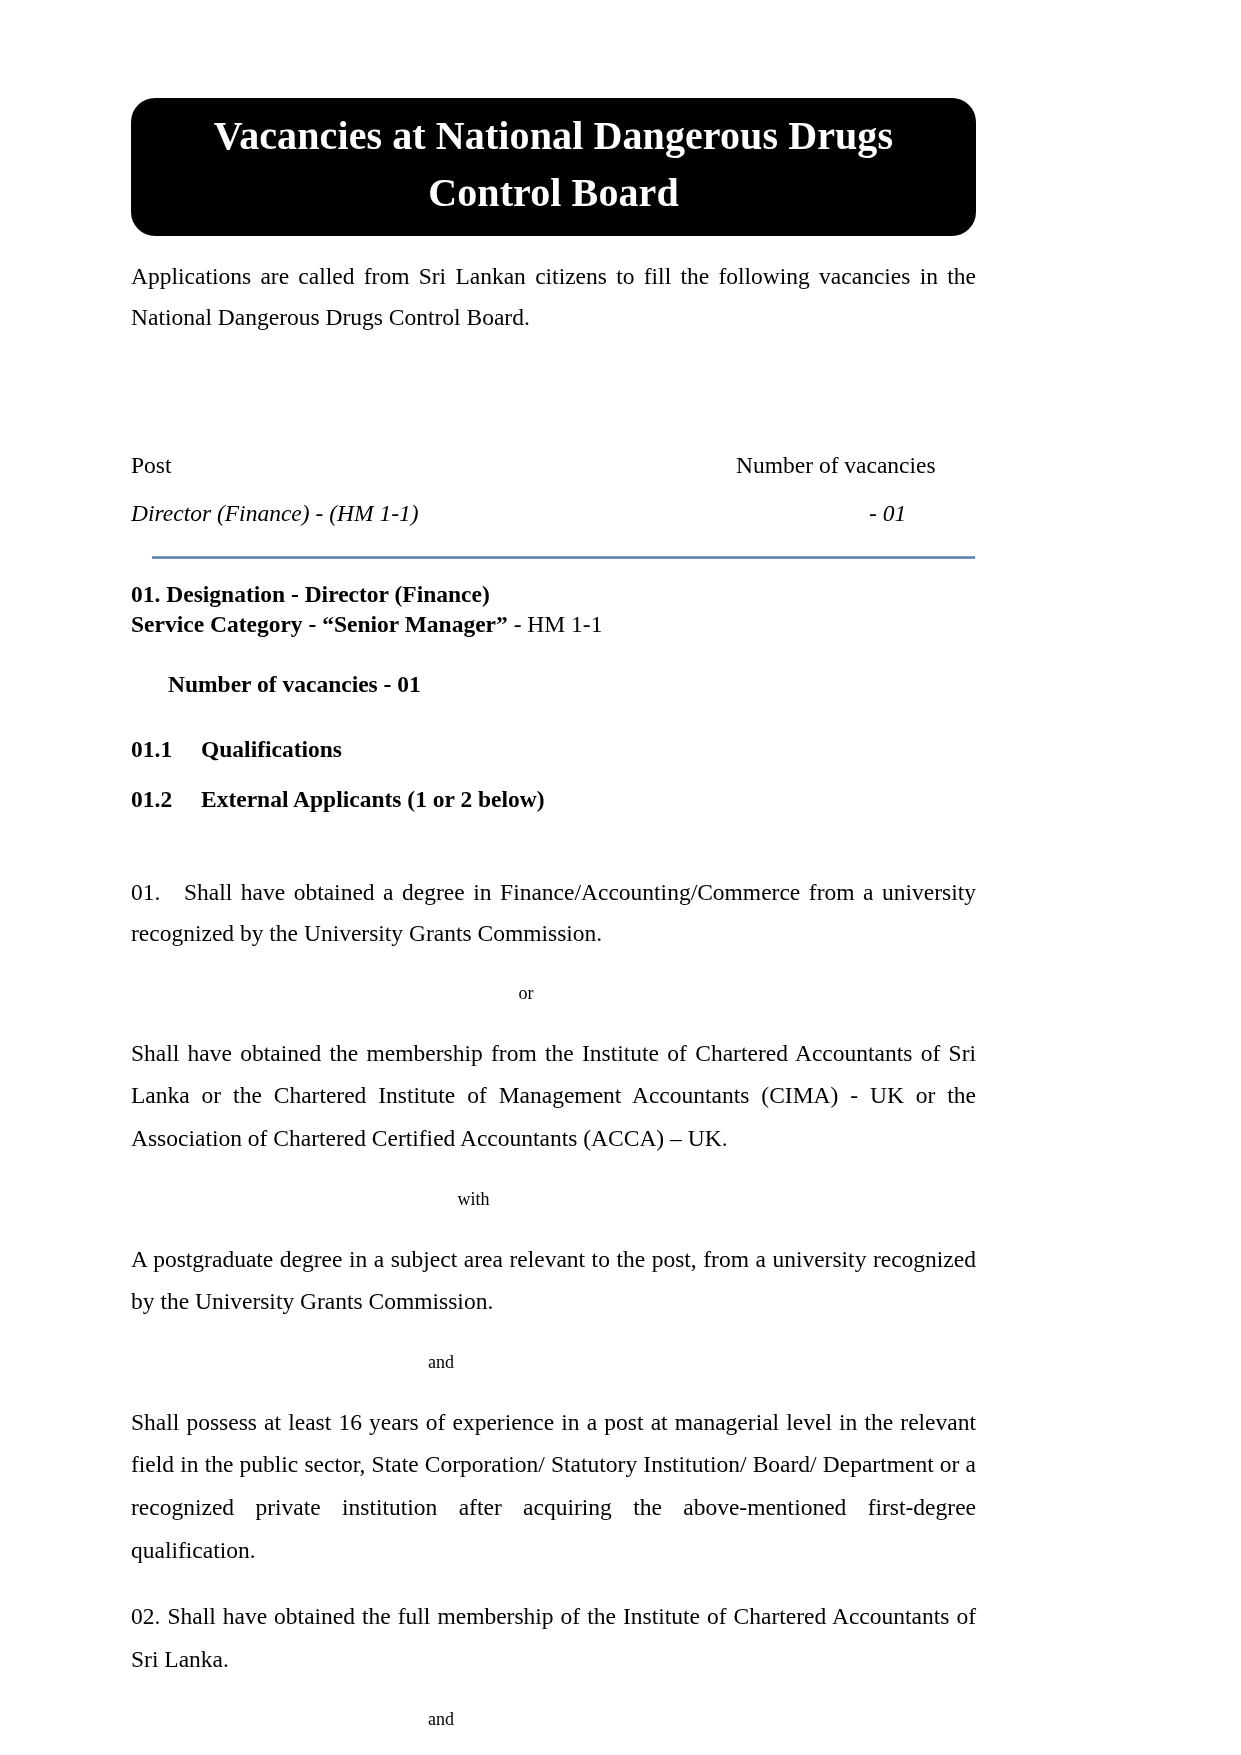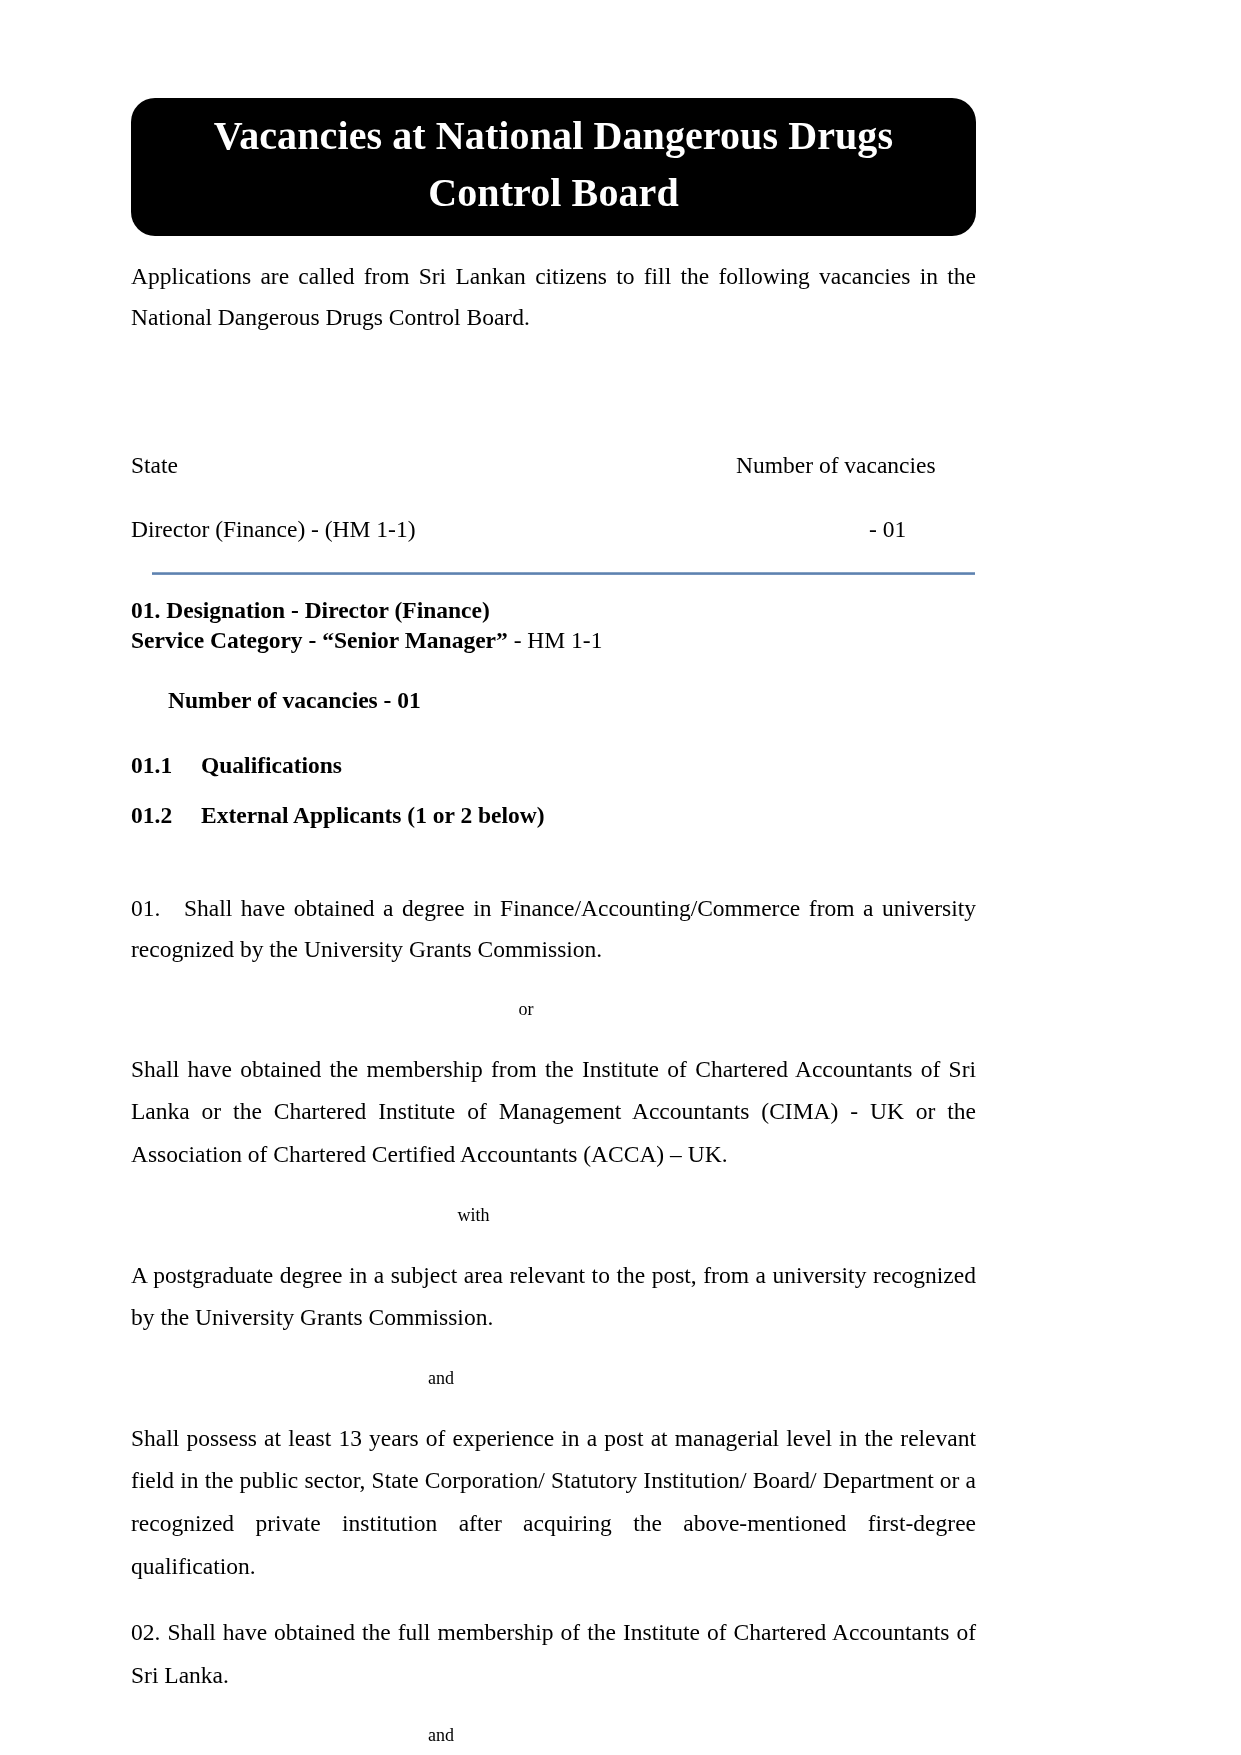--- a/index.html
+++ b/index.html
@@ -64,21 +64,21 @@
     font-size: 23.5px;
     line-height: 1.55;
   }
   .tbl-row .post-col {
     flex: 0 0 605px;
   }
   .tbl-row .num-col {
     flex: 1 1 auto;
   }
   .row-head { margin-top: 8px; }
-  .row-data { margin-top: 28px; }
+  .row-data { margin-top: 12px; font-style: italic; }
   .row-data .num-col { padding-left: 133px; }
 
   .rule {
     height: 3px;
     background: linear-gradient(to bottom, #9fb6d0 0%, #5b7fad 45%, #7f9dc4 100%);
     margin-left: 21px;
     margin-right: 1px;
     margin-top: 24px;
   }
 
@@ -134,21 +134,21 @@
     <div class="banner">
       <div>Vacancies at National Dangerous Drugs</div>
       <div>Control Board</div>
     </div>
 
     <p class="intro">Applications are called from Sri Lankan citizens to fill the following vacancies in the National Dangerous Drugs Control Board.</p>
 
     <div class="spacer-lg"></div>
 
     <div class="tbl-row row-head">
-      <div class="post-col">State</div>
+      <div class="post-col">Post</div>
       <div class="num-col">Number of vacancies</div>
     </div>
 
     <div class="tbl-row row-data">
       <div class="post-col">Director (Finance) - (HM 1-1)</div>
       <div class="num-col">- 01</div>
     </div>
 
     <div class="rule"></div>
 
@@ -178,20 +178,20 @@
     <div class="connector left-ish">or</div>
 
     <p class="para loose">Shall have obtained the membership from the Institute of Chartered Accountants of Sri Lanka or the Chartered Institute of Management Accountants (CIMA) - UK or the Association of Chartered Certified Accountants (ACCA) – UK.</p>
 
     <div class="connector mid">with</div>
 
     <p class="para loose">A postgraduate degree in a subject area relevant to the post, from a university recognized by the University Grants Commission.</p>
 
     <div class="connector mid2">and</div>
 
-    <p class="para loose">Shall possess at least 13 years of experience in a post at managerial level in the relevant field in the public sector, State Corporation/ Statutory Institution/ Board/ Department or a recognized private institution after acquiring the above-mentioned first-degree qualification.</p>
+    <p class="para loose">Shall possess at least 16 years of experience in a post at managerial level in the relevant field in the public sector, State Corporation/ Statutory Institution/ Board/ Department or a recognized private institution after acquiring the above-mentioned first-degree qualification.</p>
 
     <p class="para loose">02. Shall have obtained the full membership of the Institute of Chartered Accountants of Sri Lanka.</p>
 
     <div class="connector mid2">and</div>
 
   </div>
 </div>
 
 </body></html>

